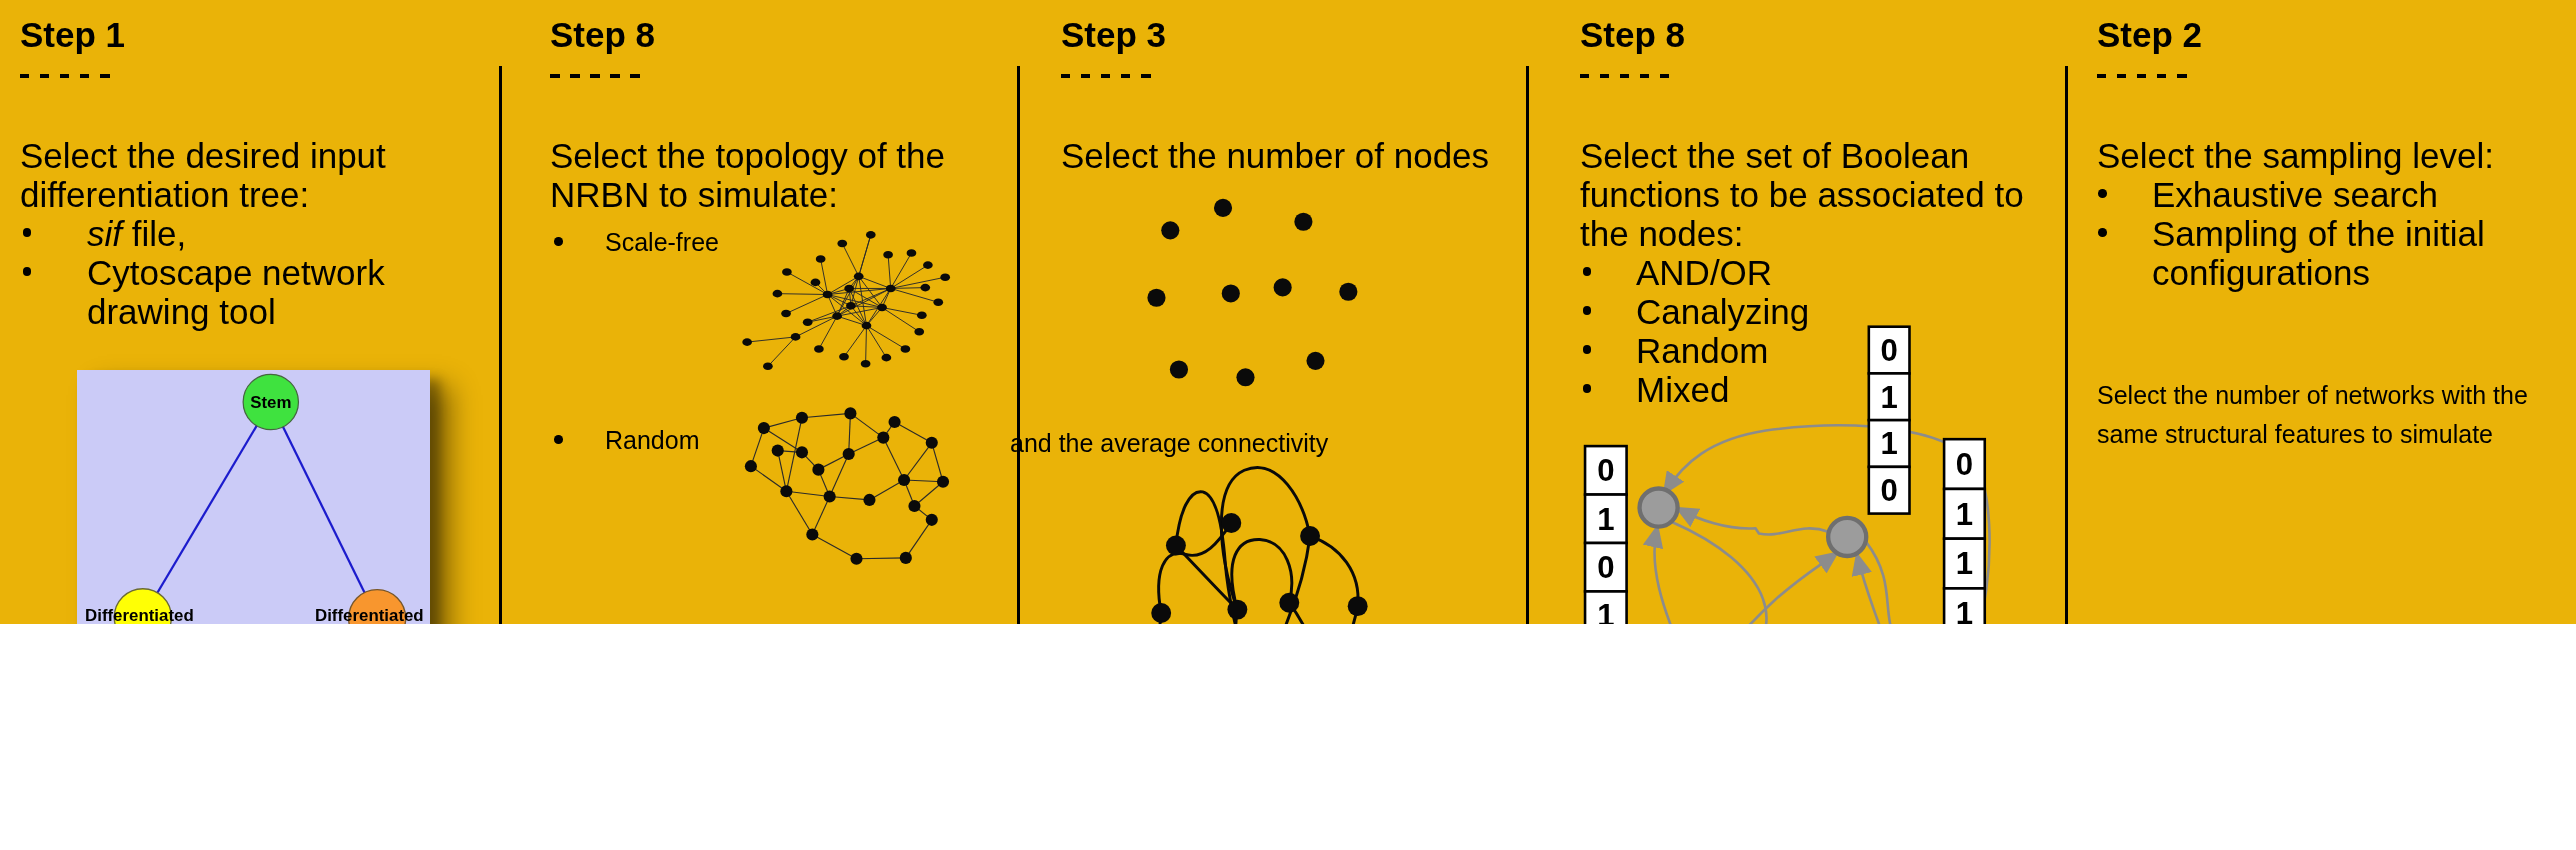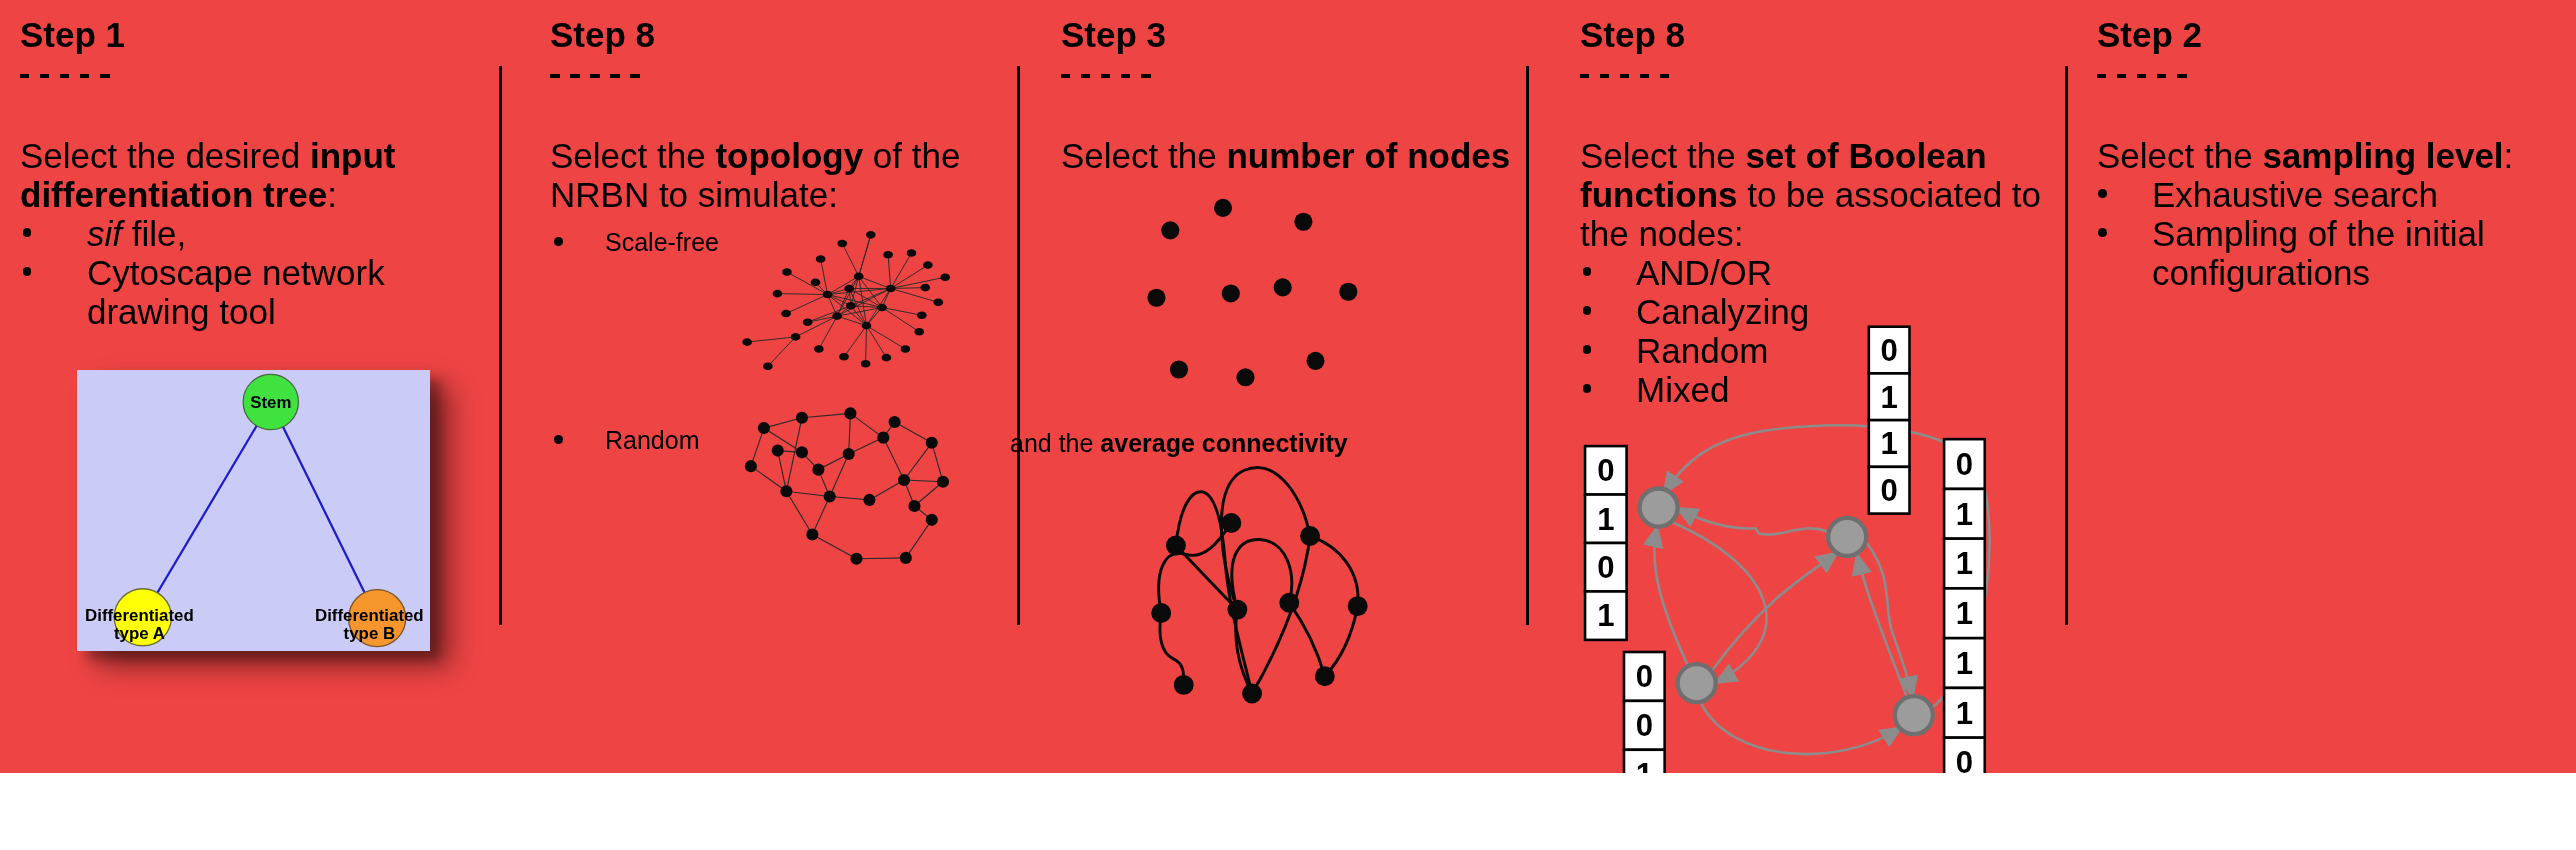--- a/index.html
+++ b/index.html
@@ -1,20 +1,20 @@
 <!DOCTYPE html>
 <html style="font-size:14px"><head><meta charset="utf-8"><title>.</title><style>
 html,body{margin:0;padding:0;background:#fff}
-#page{position:relative;width:2576px;height:773px;background:#ef4444;overflow:hidden;font-family:"Liberation Sans",sans-serif;color:#000}
+#page{position:relative;width:2576px;height:624px;background:#eab308;overflow:hidden;font-family:"Liberation Sans",sans-serif;color:#000}
 .tt{position:absolute;top:14.7px;font-size:35px;font-weight:bold;line-height:39px;white-space:nowrap}
 .bd{position:absolute;top:136px;font-size:35px;line-height:39px}
 .ab{position:absolute;font-size:25px;line-height:39px}
 .dash{position:absolute;top:74px;width:90px;height:4.3px;background:repeating-linear-gradient(90deg,#000 0,#000 9.5px,transparent 9.5px,transparent 20px)}
 .sep{position:absolute;top:66px;width:2.6px;height:559px;background:#000}
-b{font-weight:bold}
+b{font-weight:normal}
 </style></head><body>
 <div id="page">
 <div class="sep" style="left:499px"></div>
 <div class="sep" style="left:1017px"></div>
 <div class="sep" style="left:1526px"></div>
 <div class="sep" style="left:2065px"></div>
 <div class="tt" style="left:20px">Step 1</div>
 <div class="dash" style="left:20px"></div>
 <div class="tt" style="left:550px">Step 8</div>
 <div class="dash" style="left:550px"></div>
@@ -29,20 +29,21 @@
 <div class="ab" style="left:550px;top:223px;width:407px">
       <div style="position:relative;padding-left:55px"><span style="position:absolute;left:4.3px;top:14px;width:8.7px;height:8.7px;border-radius:50%;background:#000"></span>Scale-free</div>
     </div>
 <div class="ab" style="left:550px;top:421px;width:407px">
       <div style="position:relative;padding-left:55px"><span style="position:absolute;left:4.3px;top:14px;width:8.7px;height:8.7px;border-radius:50%;background:#000"></span>Random</div>
     </div>
 <div class="bd" style="left:1061px;width:467px;white-space:nowrap">Select the <b>number of nodes</b></div>
 <div class="ab" style="left:1010px;top:424px;white-space:nowrap">and the <b>average connectivity</b></div>
 <div class="bd" style="left:1580px;width:486px">Select the <b>set of Boolean functions</b> to be associated to the nodes:<div style="position:relative;padding-left:56px"><span style="position:absolute;left:2.6px;top:14px;width:8.7px;height:8.7px;border-radius:50%;background:#000"></span>AND/OR</div><div style="position:relative;padding-left:56px"><span style="position:absolute;left:2.6px;top:14px;width:8.7px;height:8.7px;border-radius:50%;background:#000"></span>Canalyzing</div><div style="position:relative;padding-left:56px"><span style="position:absolute;left:2.6px;top:14px;width:8.7px;height:8.7px;border-radius:50%;background:#000"></span>Random</div><div style="position:relative;padding-left:56px"><span style="position:absolute;left:2.6px;top:14px;width:8.7px;height:8.7px;border-radius:50%;background:#000"></span>Mixed</div></div>
 <div class="bd" style="left:2097px;width:476px">Select the <b>sampling level</b>:<div style="position:relative;padding-left:55px"><span style="position:absolute;left:0.9px;top:14px;width:8.7px;height:8.7px;border-radius:50%;background:#000"></span>Exhaustive search</div><div style="position:relative;padding-left:55px"><span style="position:absolute;left:0.9px;top:14px;width:8.7px;height:8.7px;border-radius:50%;background:#000"></span>Sampling of the initial configurations</div></div>
+<div class="ab" style="left:2097px;top:376px;width:476px">Select the <b>number of networks</b> with the same structural features to simulate</div>
 <div style="position:absolute;left:77px;top:370px;width:353px;height:281px;background:#cbcbf7;box-shadow:10.4px 8.7px 10.4px rgba(0,0,0,0.30), 21px 15.6px 26px rgba(0,0,0,0.42)"><svg width="353" height="281" viewBox="0 0 408 325" font-family="Liberation Sans, sans-serif">
         <line x1="224" y1="37" x2="76" y2="286" stroke="#1c1ccd" stroke-width="2.6"></line>
         <line x1="224" y1="37" x2="347" y2="287" stroke="#1c1ccd" stroke-width="2.6"></line>
         <circle cx="224" cy="37" r="32" fill="#3fe23f" stroke="#45663f" stroke-width="1.4"></circle>
         <circle cx="76" cy="286" r="33" fill="#ffff05" stroke="#6b6b35" stroke-width="1.6"></circle>
         <circle cx="347" cy="287" r="33" fill="#f8962e" stroke="#77572b" stroke-width="1.6"></circle>
         <g font-size="19.5" font-weight="bold" text-anchor="middle" fill="#000">
           <text x="224" y="44">Stem</text>
           <text x="72" y="290">Differentiated</text>
           <text x="72" y="311">type A</text>

